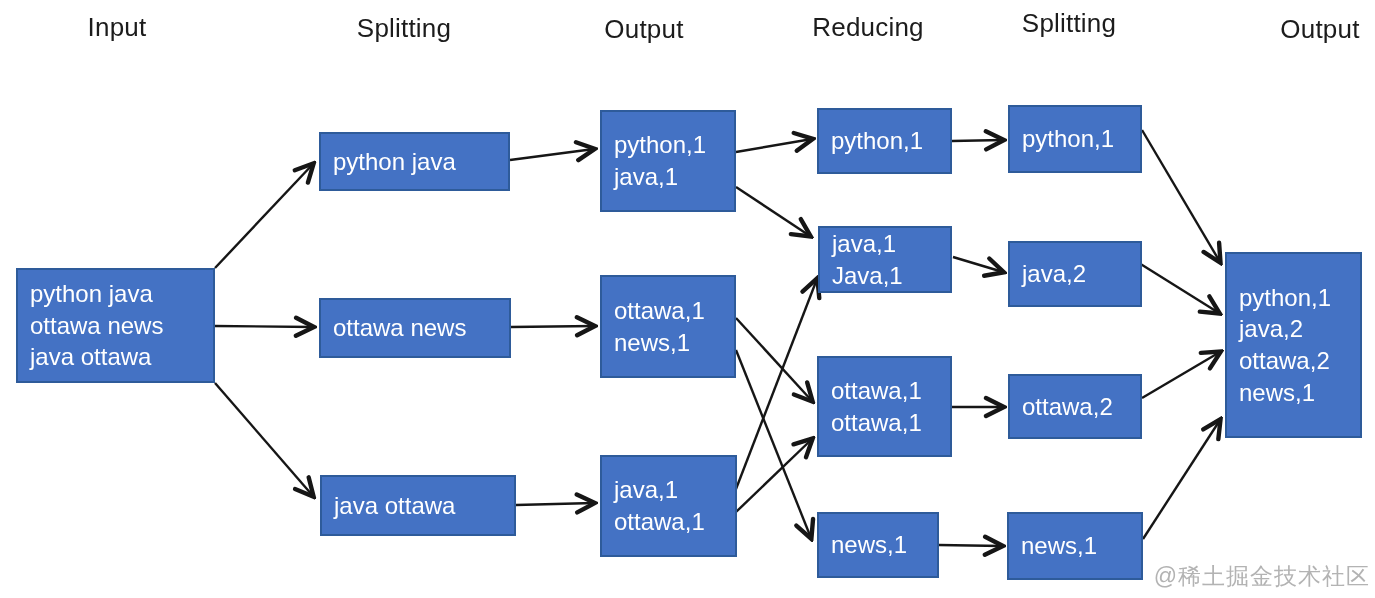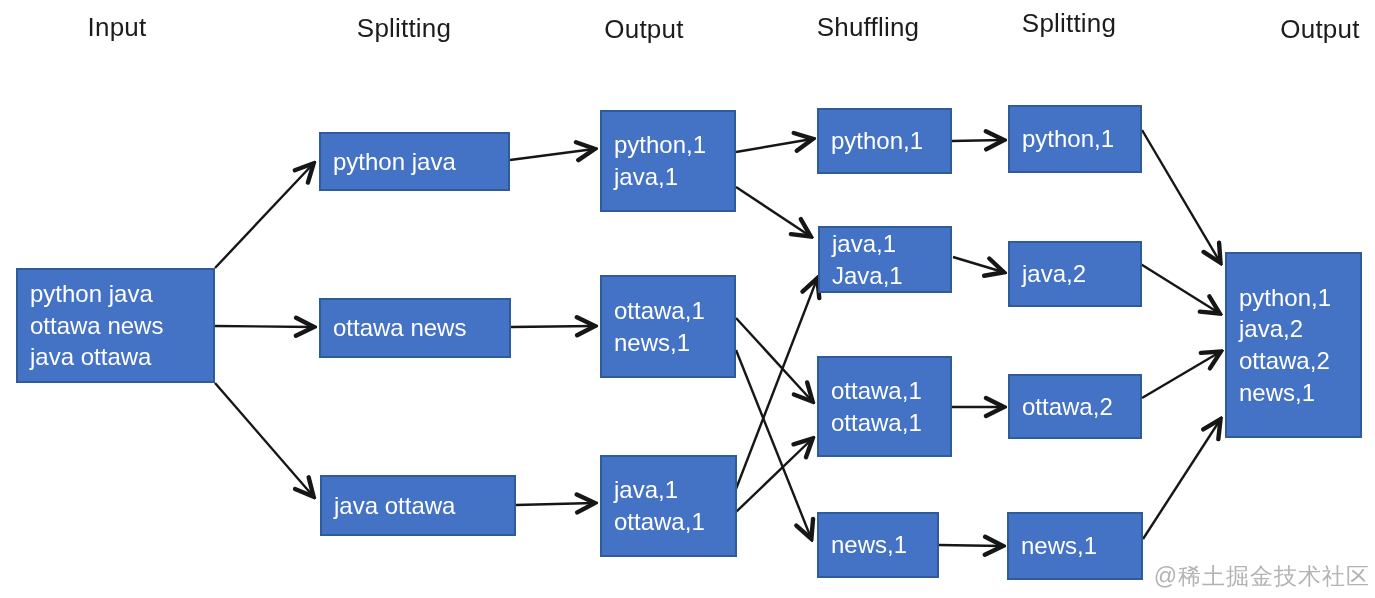--- a/index.html
+++ b/index.html
@@ -91,21 +91,21 @@
         <line x1="1139" y1="263" x2="1219" y2="313" class="edge-line" marker-end="url(#arrowhead)"></line>
         <line x1="1142" y1="398" x2="1220" y2="352" class="edge-line" marker-end="url(#arrowhead)"></line>
         <line x1="1143" y1="539" x2="1220" y2="420" class="edge-line" marker-end="url(#arrowhead)"></line>
       </g>
   </svg>
 
   <div id="headers">
       <div class="stage-header" style="left: 89px; top: 12px; margin-left: 28px;">Input</div>
       <div class="stage-header" style="left: 394px; top: 13px; margin-left: 10px;">Splitting</div>
       <div class="stage-header" style="left: 644px; top: 14px;">Output</div>
-      <div class="stage-header" style="left: 868px; top: 12px;">Shuffling</div>
+      <div class="stage-header" style="left: 868px; top: 12px;">Reducing</div>
       <div class="stage-header" style="left: 1069px; top: 8px;">Splitting</div>
       <div class="stage-header" style="left: 1320px; top: 14px;">Output</div>
     </div>
   <div id="nodes">
       <div class="node" style="left: 16px; top: 268px; width: 199px; height: 115px;">
         <div>python java</div>
         <div>ottawa news</div>
         <div>java ottawa</div>
       </div>
       <div class="node" style="left: 319px; top: 132px; width: 191px; height: 59px;">

